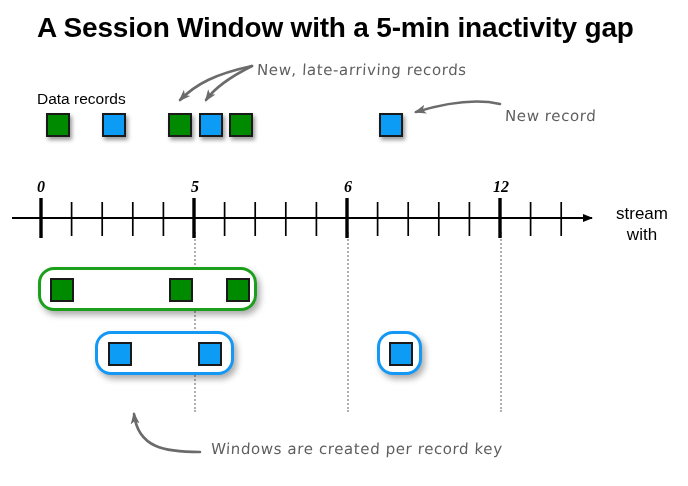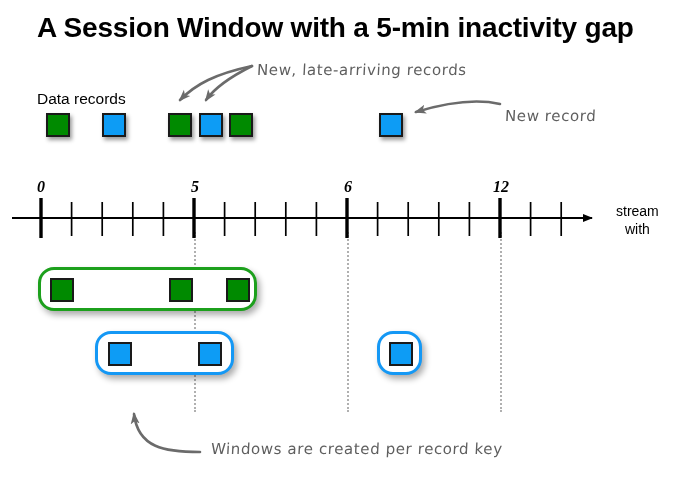--- a/index.html
+++ b/index.html
@@ -38,21 +38,21 @@
   .plain-label {
     position: absolute;
     font-family: "Liberation Sans", sans-serif;
     font-size: 15.5px;
     color: #000;
     white-space: nowrap;
   }
   .axis-name {
     position: absolute;
     font-family: "Liberation Sans", sans-serif;
-    font-size: 14px;
+    font-size: 17px;
     color: #000;
     text-align: center;
     line-height: 1.25;
     white-space: nowrap;
   }
 
   
   .hand {
     position: absolute;
     font-family: "DejaVu Sans", sans-serif;

